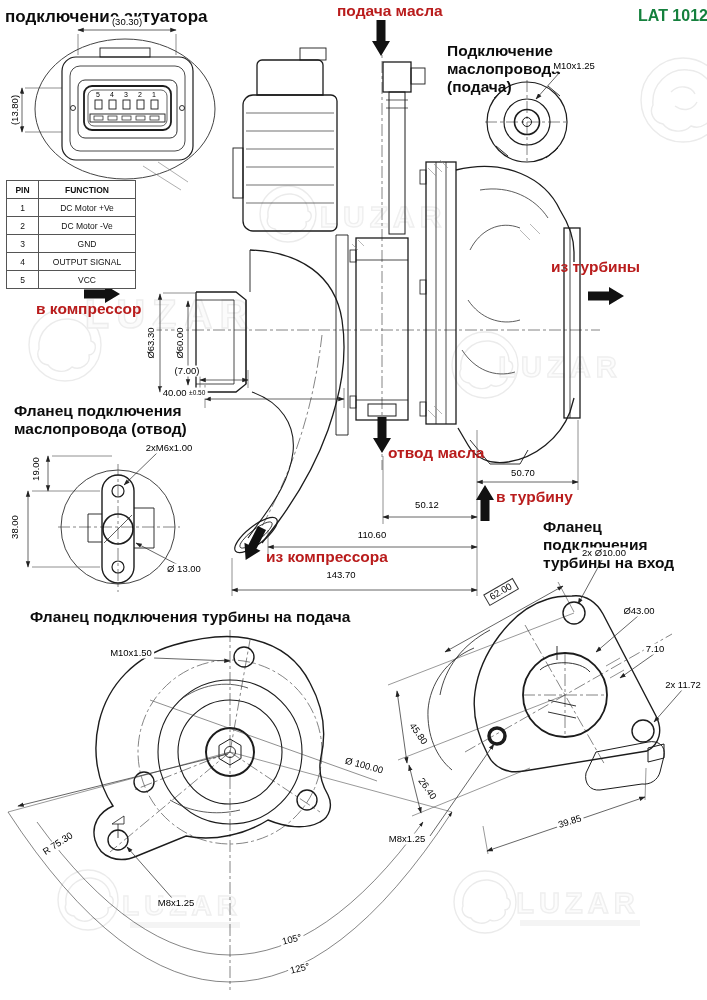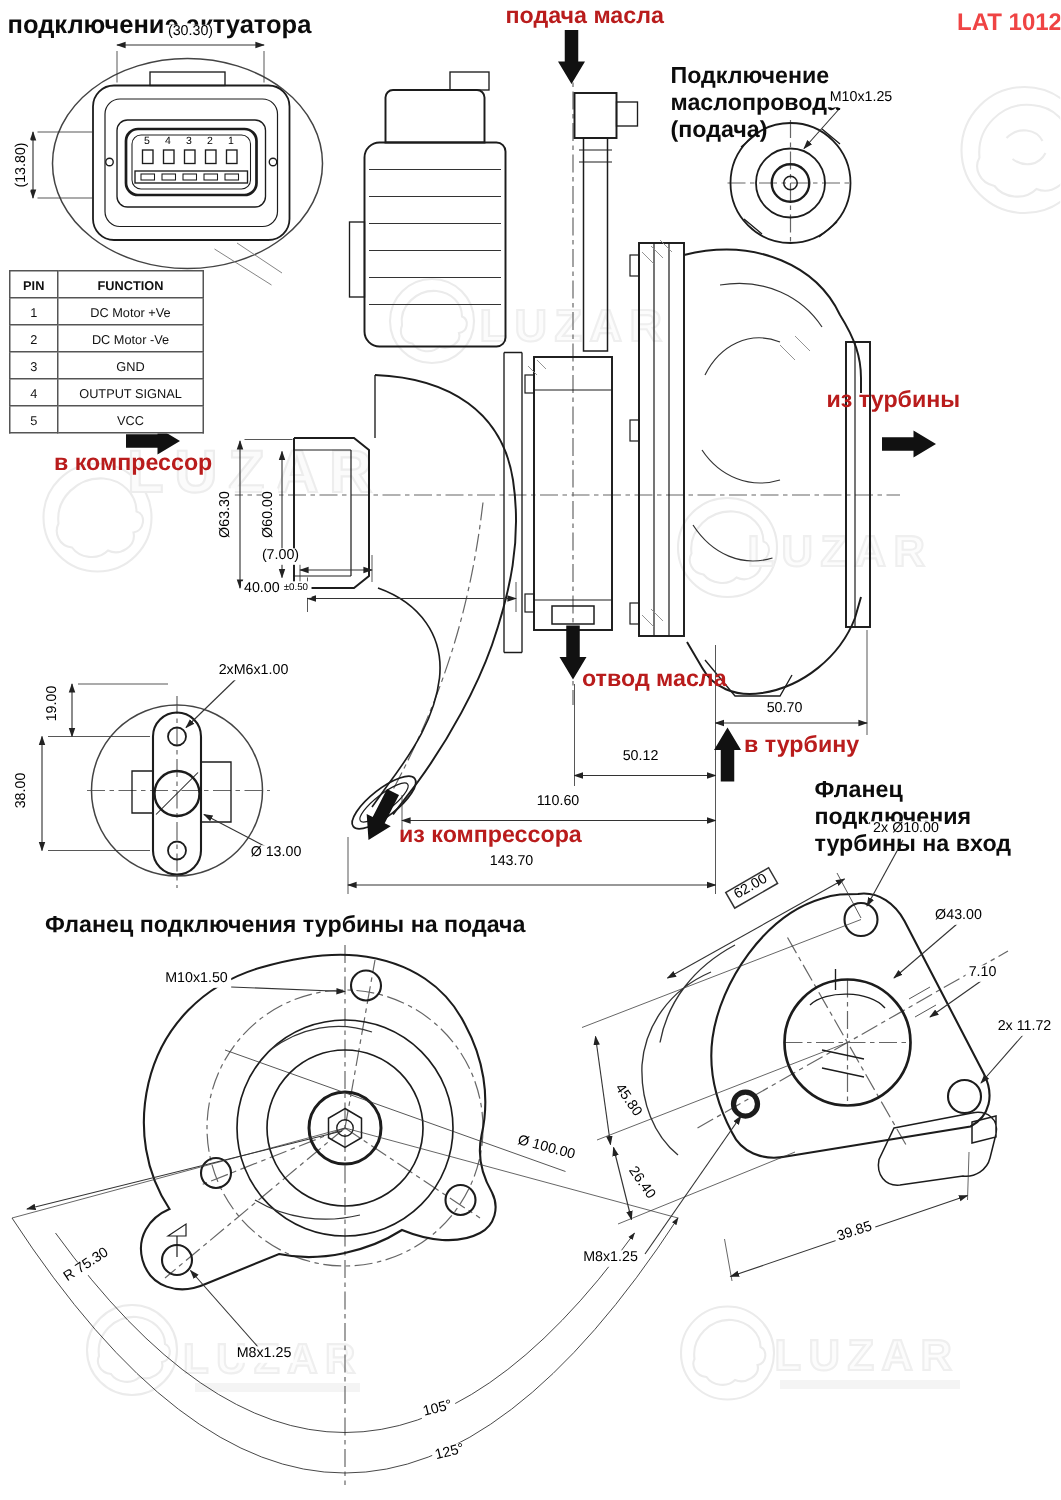--- a/index.html
+++ b/index.html
@@ -2,21 +2,21 @@
 <html><head>
 <meta charset="utf-8">
 <style>
   html,body{margin:0;padding:0;background:#fff;}
   .canvas{position:relative;width:707px;height:1000px;background:#fff;overflow:hidden;
           font-family:"Liberation Sans",sans-serif;color:#111;}
   svg.art{position:absolute;left:0;top:0;}
   .lbl{position:absolute;white-space:nowrap;line-height:1.15;}
   .c{transform:translate(-50%,-50%);}
   .h1{font-size:17px;font-weight:700;color:#0c0c0c;}
-  .code{font-size:16px;font-weight:700;color:#ef4444;}
+  .code{font-size:16px;font-weight:700;color:#15803d;}
   .title{font-size:15.5px;font-weight:700;color:#0c0c0c;}
   .flow{font-size:15.5px;font-weight:700;color:#b91c1c;}
   .dim{font-size:9.5px;color:#000;background:#fff;padding:0 2px;}
   .dim.box{border:1px solid #333;padding:0 4px;}
   .tol{font-size:6.5px;vertical-align:1px;}
   .pinnum{font-size:7px;color:#000;background:transparent;padding:0;}
   table.pin-table{position:absolute;left:6px;top:180px;width:130px;border-collapse:collapse;
                   font-size:8.5px;color:#111;background:#fff;}
   table.pin-table th,table.pin-table td{border:1px solid #555;height:17px;text-align:center;padding:0 2px;}
   table.pin-table th{font-weight:700;}
@@ -259,20 +259,21 @@
 
 <div class="lbl h1" style="left:5px;top:7px;">подключение актуатора</div>
 <div class="lbl code" style="left:638px;top:7px;">LAT 1012</div>
 <div class="lbl flow" style="left:337px;top:2px;">подача масла</div>
 <div class="lbl title" style="left:447px;top:42px;width:115px;white-space:normal;">Подключение маслопровода (подача)</div>
 <div class="lbl flow" style="left:551px;top:258px;">из турбины</div>
 <div class="lbl flow" style="left:36px;top:300px;">в компрессор</div>
 <div class="lbl flow" style="left:388px;top:444px;">отвод масла</div>
 <div class="lbl flow" style="left:496px;top:488px;">в турбину</div>
 <div class="lbl flow" style="left:266px;top:548px;">из компрессора</div>
+<div class="lbl title" style="left:14px;top:402px;width:180px;white-space:normal;">Фланец подключения маслопровода (отвод)</div>
 <div class="lbl title" style="left:30px;top:608px;">Фланец подключения турбины на подача</div>
 <div class="lbl title" style="left:543px;top:518px;width:165px;white-space:normal;">Фланец подключения турбины на вход</div>
 
 <div class="lbl pinnum c" style="left:98px;top:95px;">5</div>
 <div class="lbl pinnum c" style="left:112px;top:95px;">4</div>
 <div class="lbl pinnum c" style="left:126px;top:95px;">3</div>
 <div class="lbl pinnum c" style="left:140px;top:95px;">2</div>
 <div class="lbl pinnum c" style="left:154px;top:95px;">1</div>
 
 <div class="lbl dim c" style="left:127px;top:22px;">(30.30)</div>

